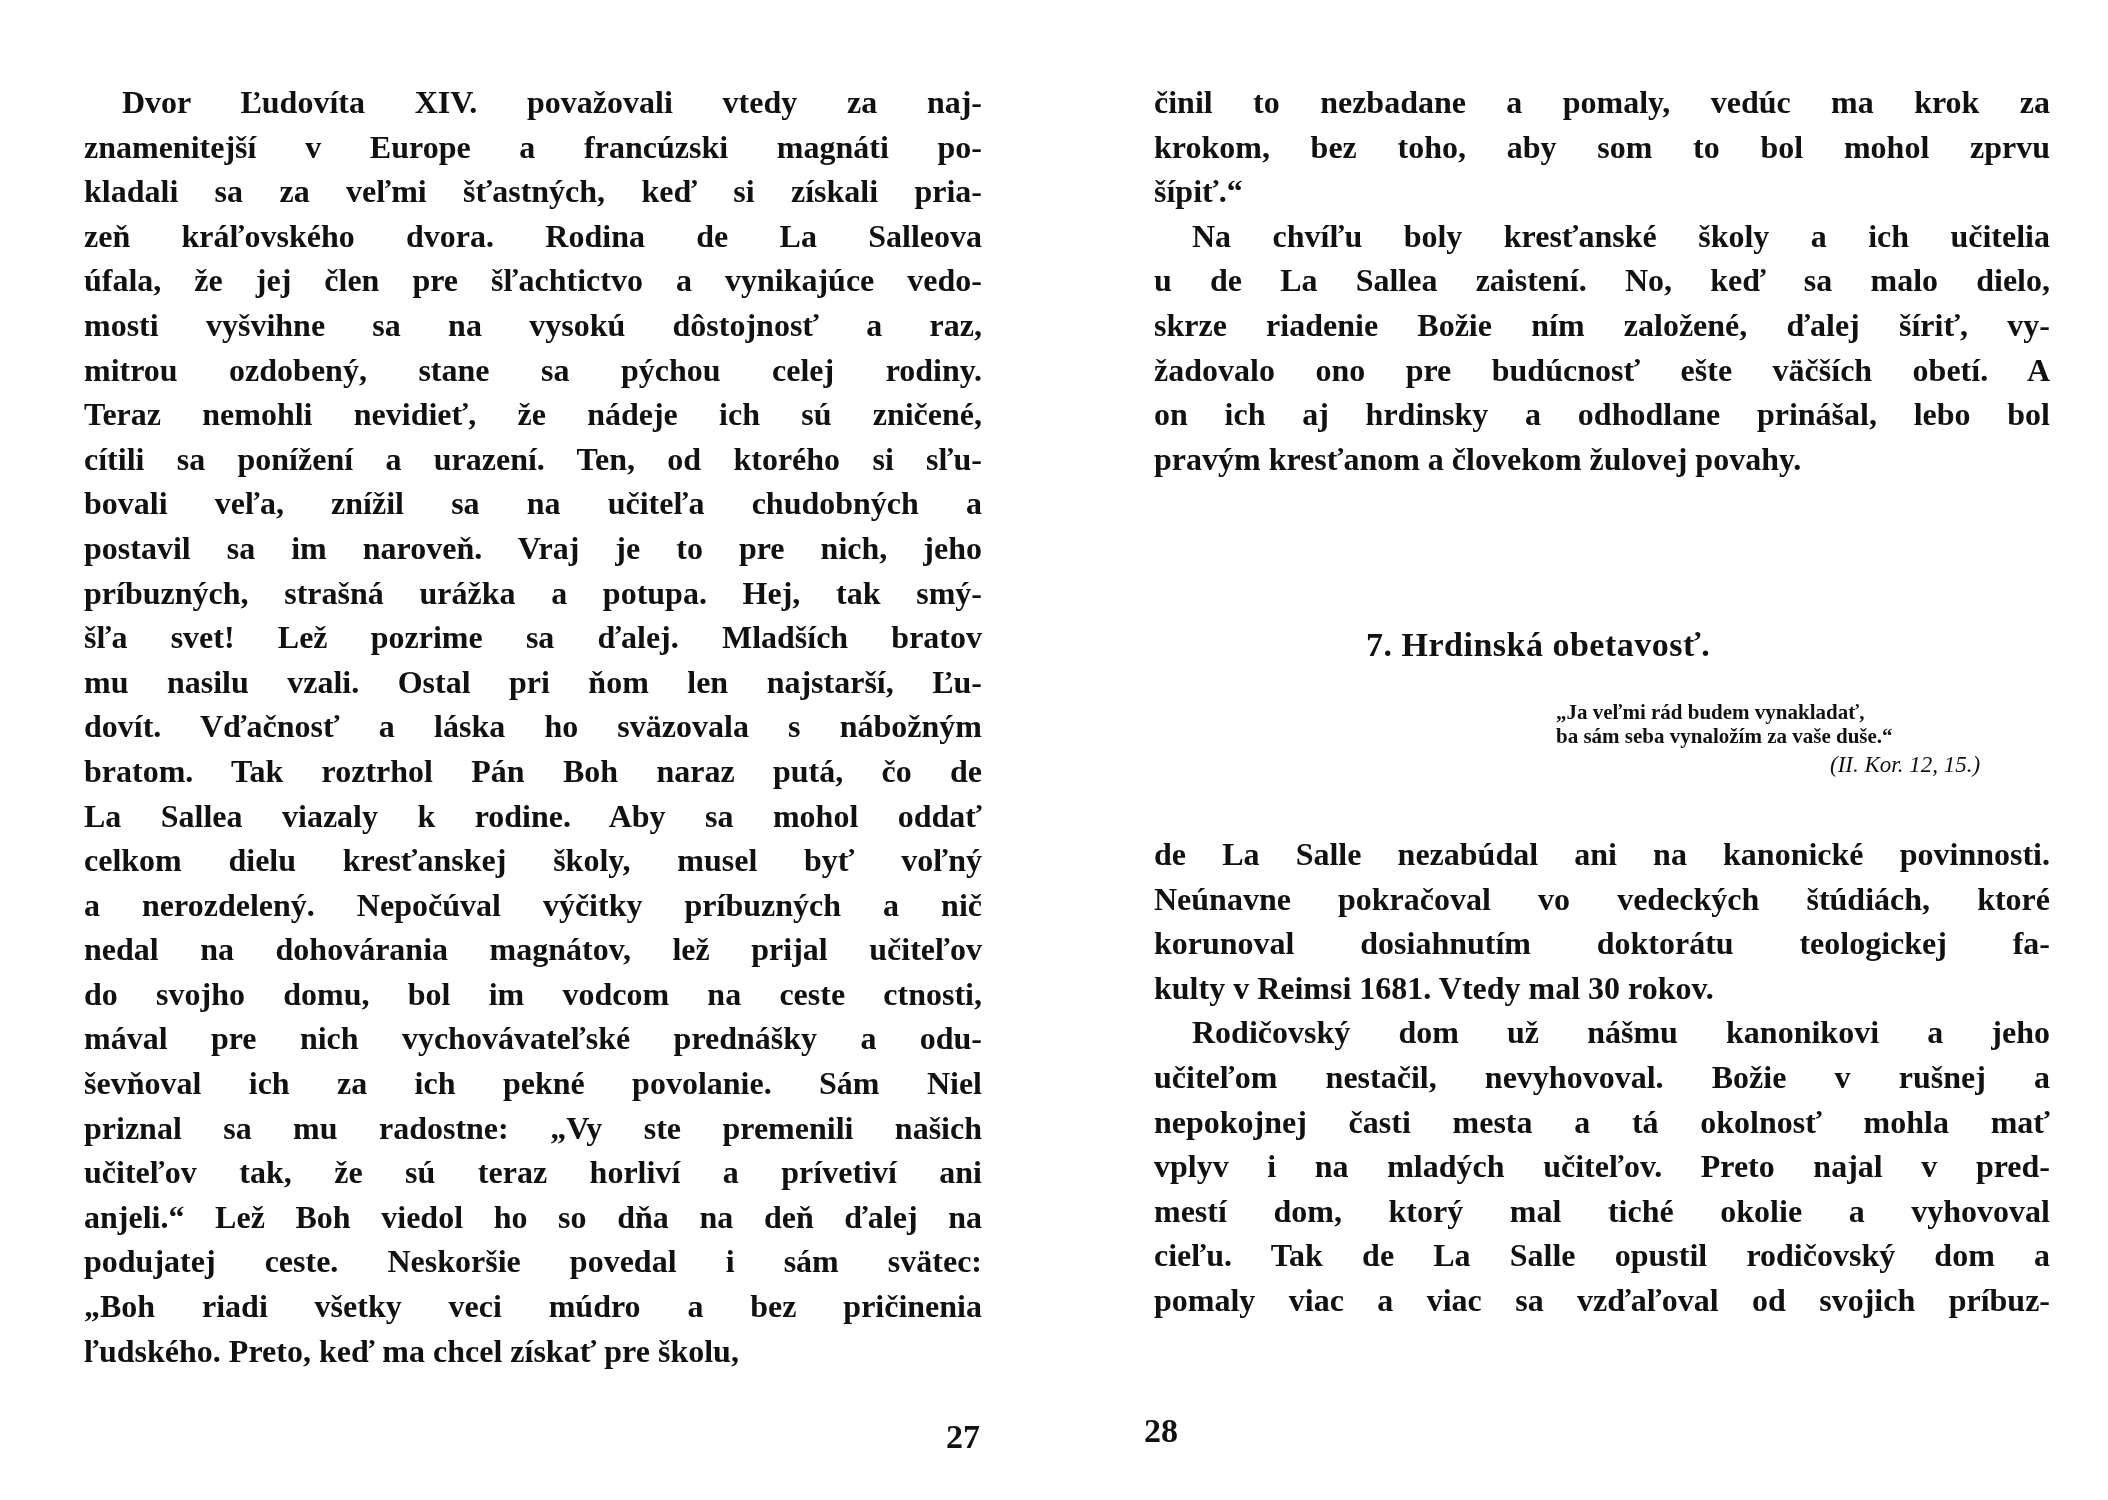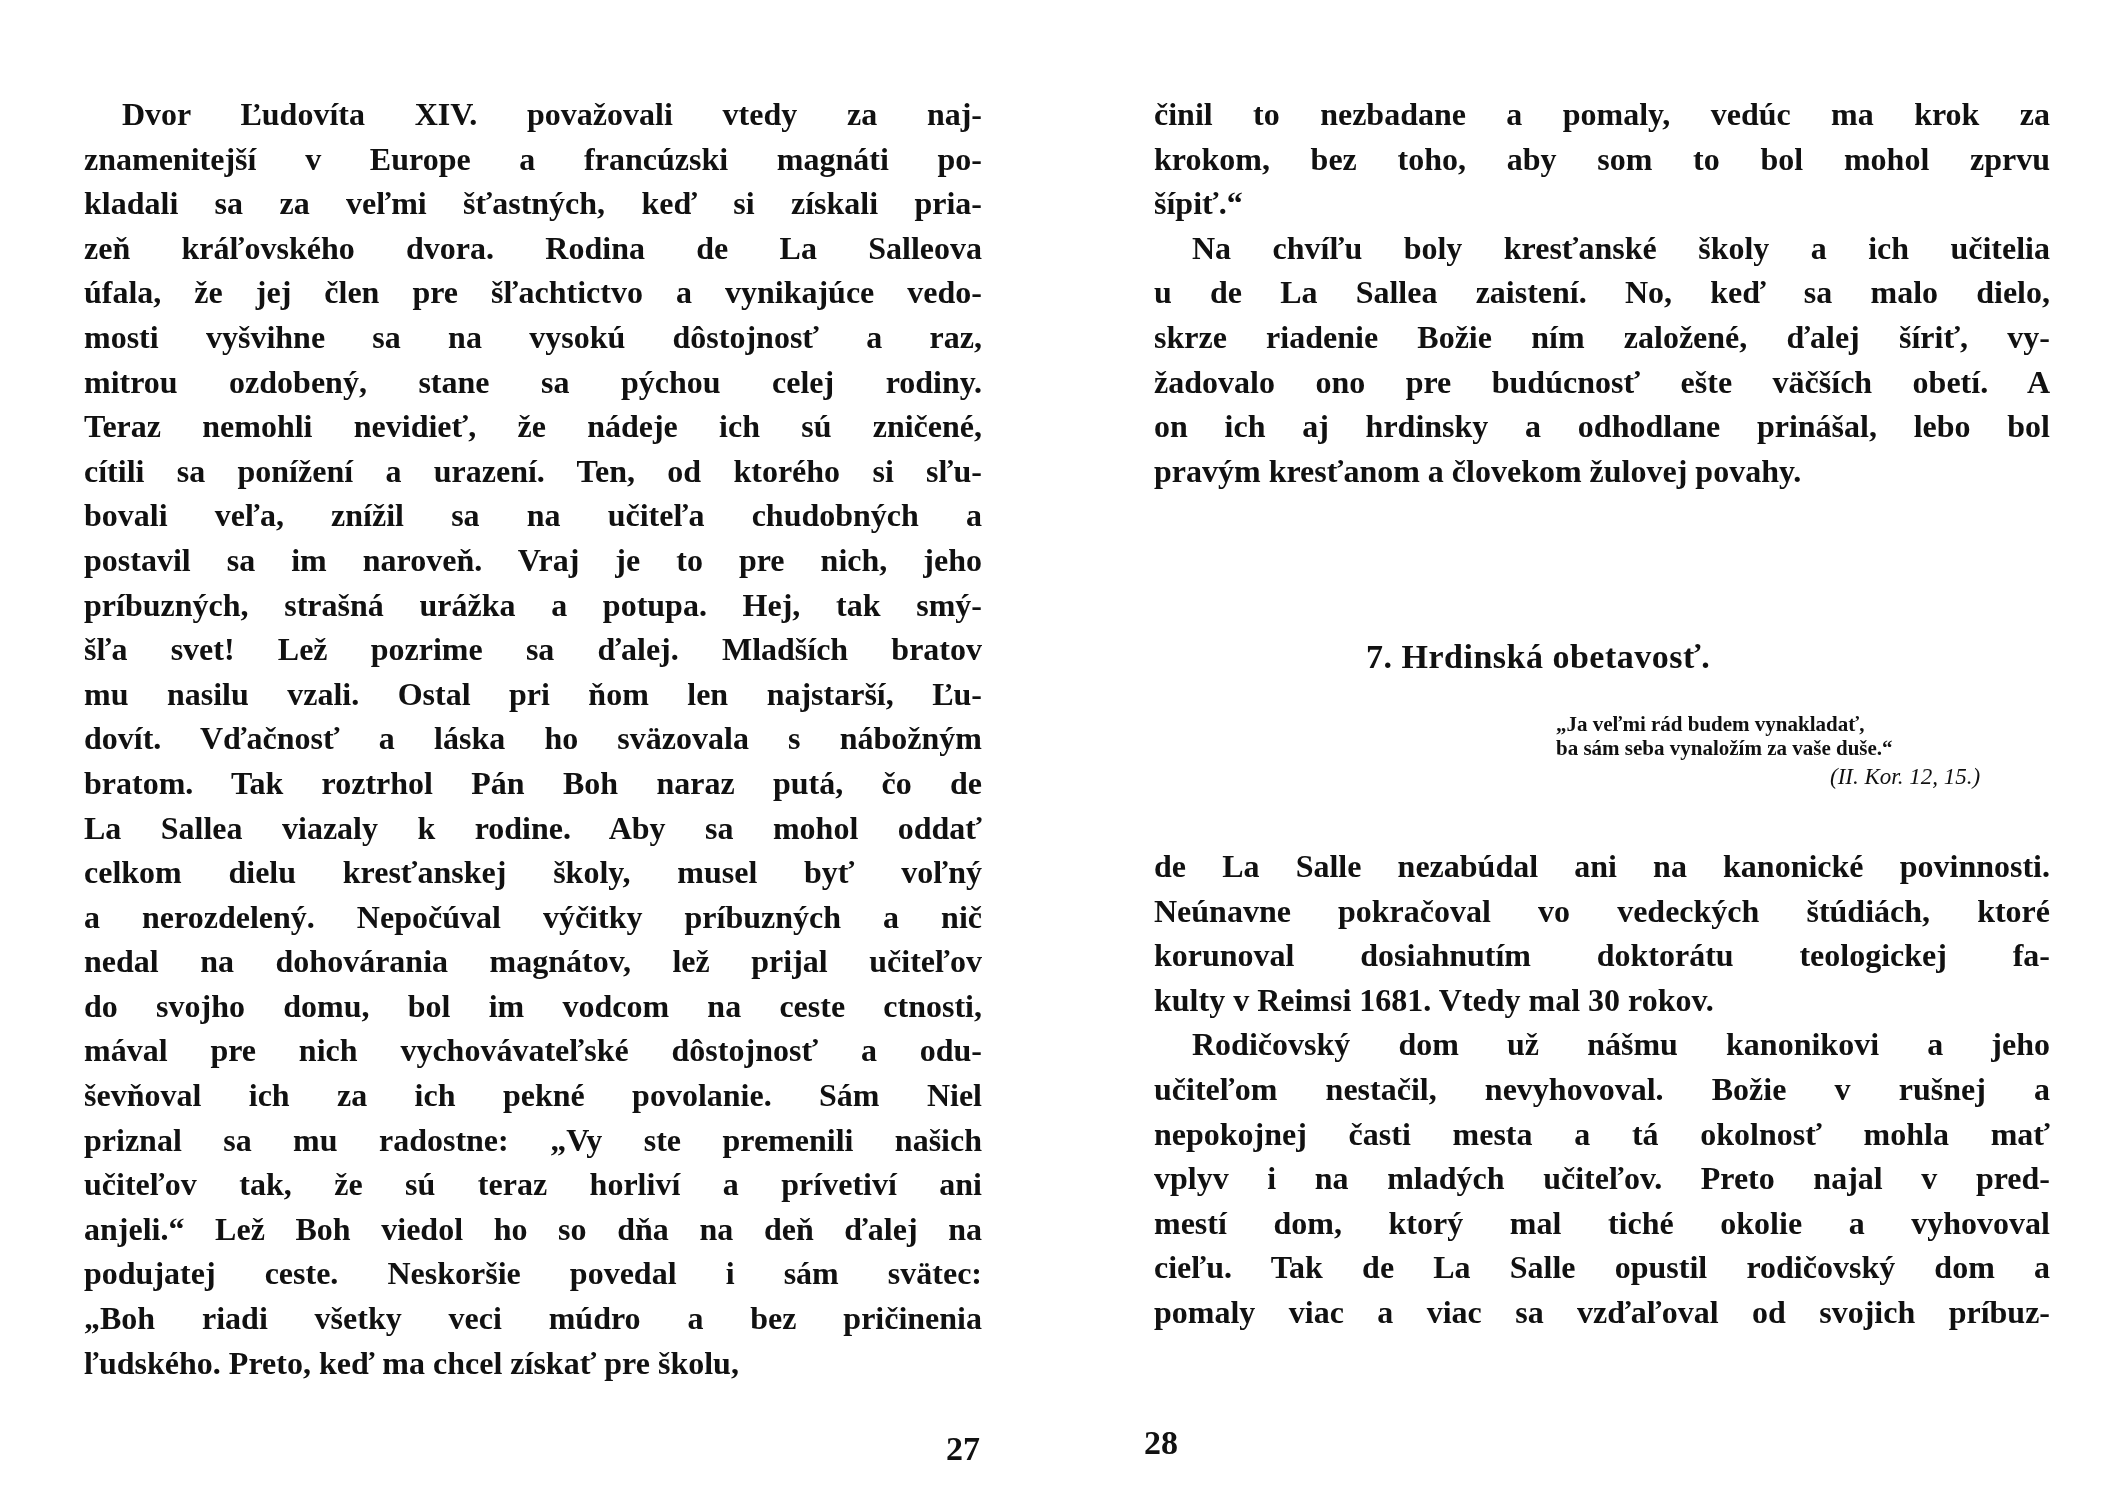--- a/index.html
+++ b/index.html
@@ -1,18 +1,18 @@
 <!DOCTYPE html>
 <html><head>
 <meta charset="utf-8">
 <style>
   html, body { margin:0; padding:0; background:#ffffff; }
   body { width:2108px; height:1500px; position:relative; overflow:hidden;
          font-family:"Liberation Serif","DejaVu Serif",serif; color:#111; }
-  .page { position:absolute; top:12px; height:1292px; }
+  .page { position:absolute; top:0; height:1292px; }
   .page-left { left:0; width:1054px; }
   .page-right { left:1054px; width:1054px; }
   .col { position:absolute; }
   .line { display:block; height:44.6px; line-height:44.6px; font-size:32px;
           font-weight:bold; white-space:nowrap; text-align:justify; text-align-last:justify; }
   .line.indent { padding-left:38px; }
   .line.last { text-align-last:left; }
   .heading { position:absolute; font-family:Liberation Serif, serif;
              font-weight:bold; font-size:34px; white-space:nowrap; letter-spacing:0.5px; }
   .epi { position:absolute; font-size:21px; font-weight:bold; line-height:24px; white-space:nowrap; }
@@ -38,21 +38,21 @@
       <span class="line">príbuzných, strašná urážka a potupa. Hej, tak smý-</span>
       <span class="line">šľa svet! Lež pozrime sa ďalej. Mladších bratov</span>
       <span class="line">mu nasilu vzali. Ostal pri ňom len najstarší, Ľu-</span>
       <span class="line">dovít. Vďačnosť a láska ho sväzovala s nábožným</span>
       <span class="line">bratom. Tak roztrhol Pán Boh naraz putá, čo de</span>
       <span class="line">La Sallea viazaly k rodine. Aby sa mohol oddať</span>
       <span class="line">celkom dielu kresťanskej školy, musel byť voľný</span>
       <span class="line">a nerozdelený. Nepočúval výčitky príbuzných a nič</span>
       <span class="line">nedal na dohovárania magnátov, lež prijal učiteľov</span>
       <span class="line">do svojho domu, bol im vodcom na ceste ctnosti,</span>
-      <span class="line">mával pre nich vychovávateľské dôstojnosť a odu-</span>
+      <span class="line">mával pre nich vychovávateľské prednášky a odu-</span>
       <span class="line">ševňoval ich za ich pekné povolanie. Sám Niel</span>
       <span class="line">priznal sa mu radostne: „Vy ste premenili našich</span>
       <span class="line">učiteľov tak, že sú teraz horliví a prívetiví ani</span>
       <span class="line">anjeli.“ Lež Boh viedol ho so dňa na deň ďalej na</span>
       <span class="line">podujatej ceste. Neskoršie povedal i sám svätec:</span>
       <span class="line">„Boh riadi všetky veci múdro a bez pričinenia</span>
       <span class="line last">ľudského. Preto, keď ma chcel získať pre školu,</span>
     </div>
   <div class="pagenum" style="left:946px; top:1418px;">27</div>
 </div>

